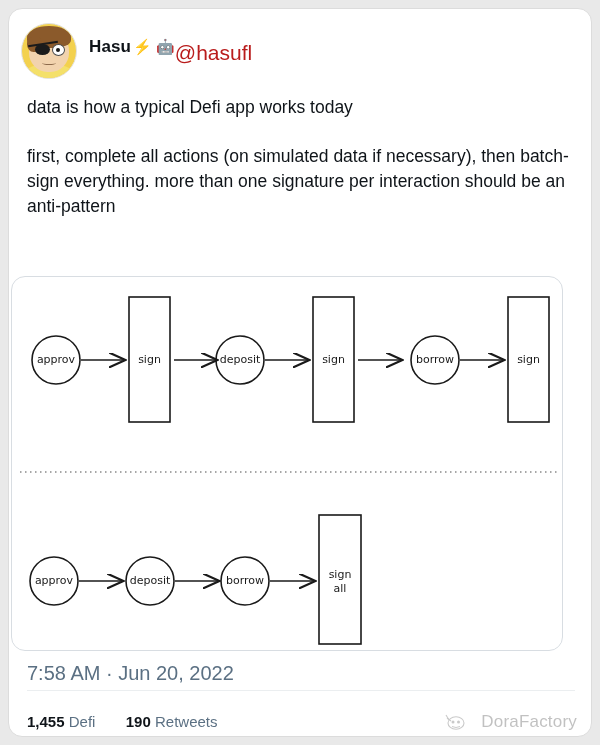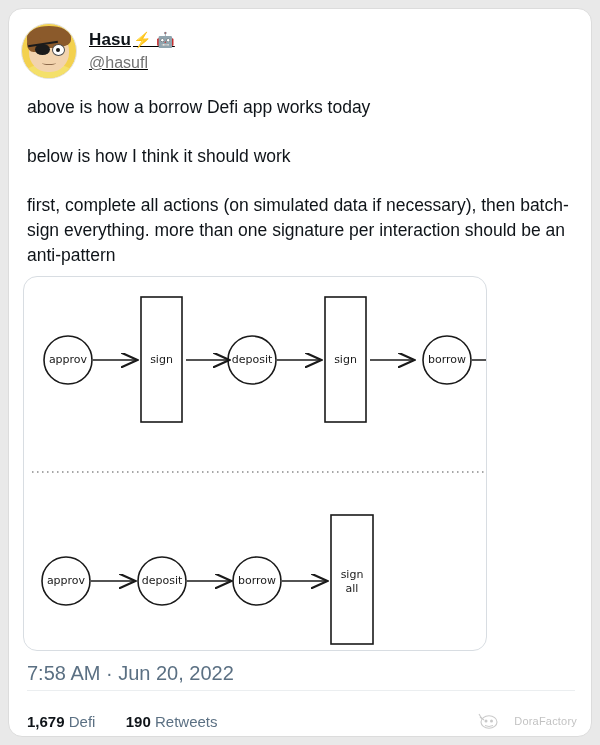--- a/index.html
+++ b/index.html
@@ -107,54 +107,53 @@
     position: absolute;
     left: 4px; bottom: -4px;
     width: 46px; height: 18px;
     background: #f4e06a;
     border-radius: 46% 46% 0 0;
   }
 
   .header-text {
     margin-left: 12px;
     display: flex;
-    flex-direction: column;
+    flex-direction: row;
     justify-content: center;
     line-height: 1.2;
-    text-decoration: underline;
   }
   .display-name {
     font-size: 17px;
     font-weight: bold;
     color: #0f1419;
     letter-spacing: 0.1px;
   }
   .name-emoji { font-size: 15px; margin-left: 2px; }
   .handle {
-    font-size: 16px;
-    color: #737373;
+    font-size: 21px;
+    color: #b91c1c;
     margin-top: 3px;
   }
 
   
   .tweet-body {
     padding: 16px 14px 0 18px;
     font-size: 17.5px;
     line-height: 25px;
     color: #0f1419;
   }
   .tweet-body p { margin: 0 0 24px 0; }
   .tweet-body p:last-child { margin-bottom: 0; }
 
   
   .media-box {
     position: absolute;
-    left: 14px;
+    left: 2px;
     top: 267px;
-    width: 464px;
+    width: 552px;
     height: 375px;
     border: 1px solid #d8dde2;
     border-radius: 14px;
     background: #ffffff;
     box-sizing: border-box;
     overflow: hidden;
   }
   .media-box svg { display: block; }
 
   
@@ -188,21 +187,21 @@
 
   .watermark {
     position: absolute;
     right: 14px;
     top: 703px;
     display: flex;
     align-items: center;
     opacity: 0.45;
   }
   .watermark .wm-label {
-    font-size: 11px;
+    font-size: 17px;
     color: #777;
     margin-left: 15px;
     letter-spacing: 0.2px;
   }
 </style>
 </head>
 <body>
 
 <div class="tweet-card">
 
@@ -220,22 +219,21 @@
     </div>
     <div class="header-text">
       <div class="display-name">
         <span>Hasu</span><span class="name-emoji">⚡ 🤖</span>
       </div>
       <div class="handle">@hasufl</div>
     </div>
   </div>
 
   <div class="tweet-body">
-    <p>above is how a borrow Defi app works today</p>
-    <p>below is how I think it should work</p>
+    <p>data is how a typical Defi app works today</p>
     <p>first, complete all actions (on simulated data if necessary), then batch-sign everything. more than one signature per interaction should be an anti-pattern</p>
   </div>
 
   <div class="media-box">
     <svg width="554" height="373" viewBox="0 0 554 373">
       <defs>
         <marker id="ah" markerWidth="12" markerHeight="10" refX="10" refY="5" orient="auto">
           <path d="M0,0 L11,5 L0,10" fill="none" stroke="#1a1a1a" stroke-width="1.4" stroke-linecap="round"></path>
         </marker>
         <style>
@@ -311,21 +309,21 @@
           <text class="hand" x="328" y="315" text-anchor="middle">all</text>
         </g>
       </g>
     </svg>
   </div>
 
   <div class="timestamp">7:58 AM · Jun 20, 2022</div>
   <div class="footer-rule"></div>
 
   <div class="stats">
-    <span class="num">1,679</span>
+    <span class="num">1,455</span>
     <span>Defi</span>
     <span class="gap"></span>
     <span class="num">190</span>
     <span>Retweets</span>
   </div>
 
   <div class="watermark">
     <svg width="22" height="18" viewBox="0 0 22 18">
       <ellipse cx="12" cy="10" rx="8" ry="6.2" fill="none" stroke="#8a8a8a" stroke-width="1.1"></ellipse>
       <circle cx="9" cy="9" r="1.5" fill="#8a8a8a"></circle>

